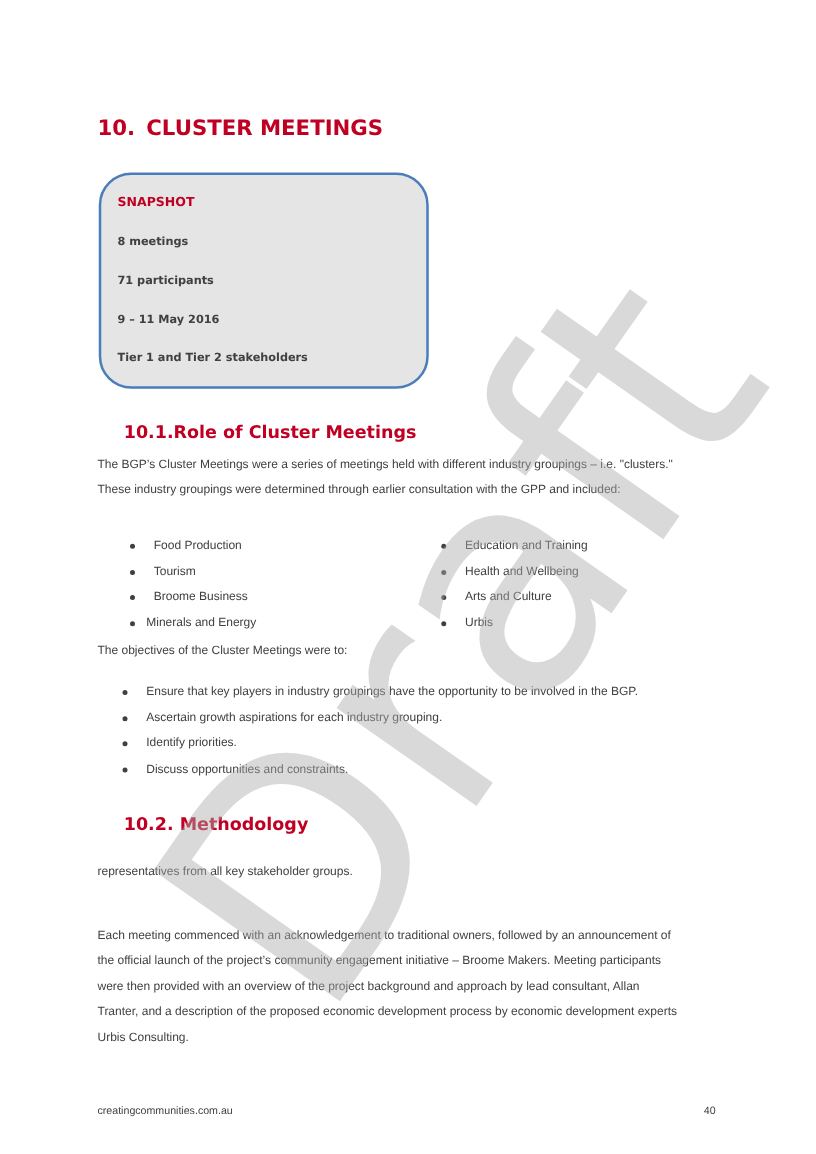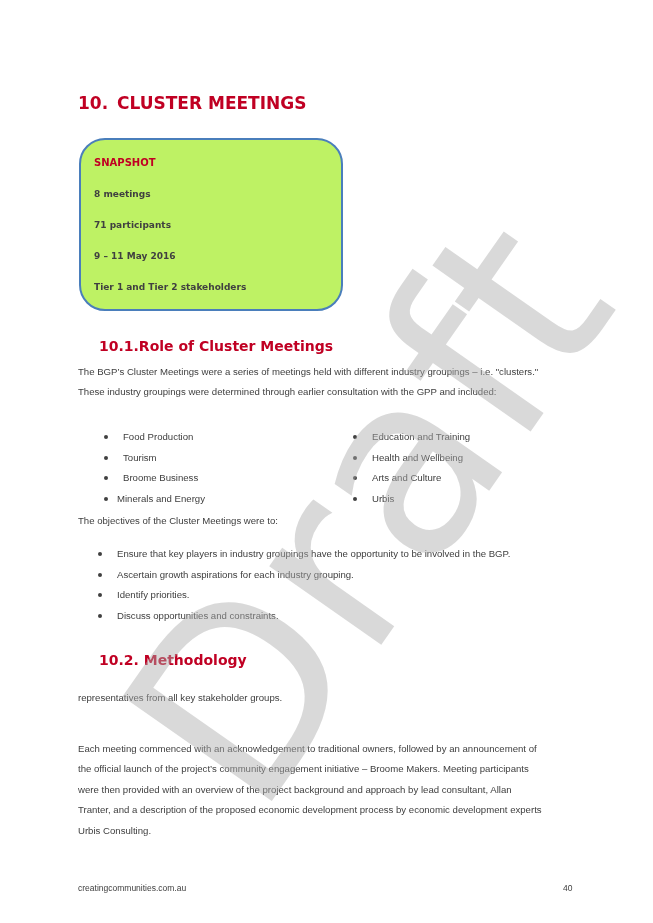--- a/index.html
+++ b/index.html
@@ -31,21 +31,21 @@
       letter-spacing: 0px;
       white-space: nowrap;
     }
     .h1 .num { display: inline-block; width: 39px; }
     .snapshot {
       position: absolute;
       left: 79px;
       top: 138px;
       width: 264px;
       height: 173px;
-      background: #bef264;
+      background: #e5e5e5;
       border: 2px solid #4a7ebb;
       border-radius: 26px;
       box-sizing: border-box;
     }
     .snapshot .title {
       position: absolute;
       left: 13px;
       top: 17px;
       font-family: "DejaVu Sans", sans-serif;
       font-weight: bold;

